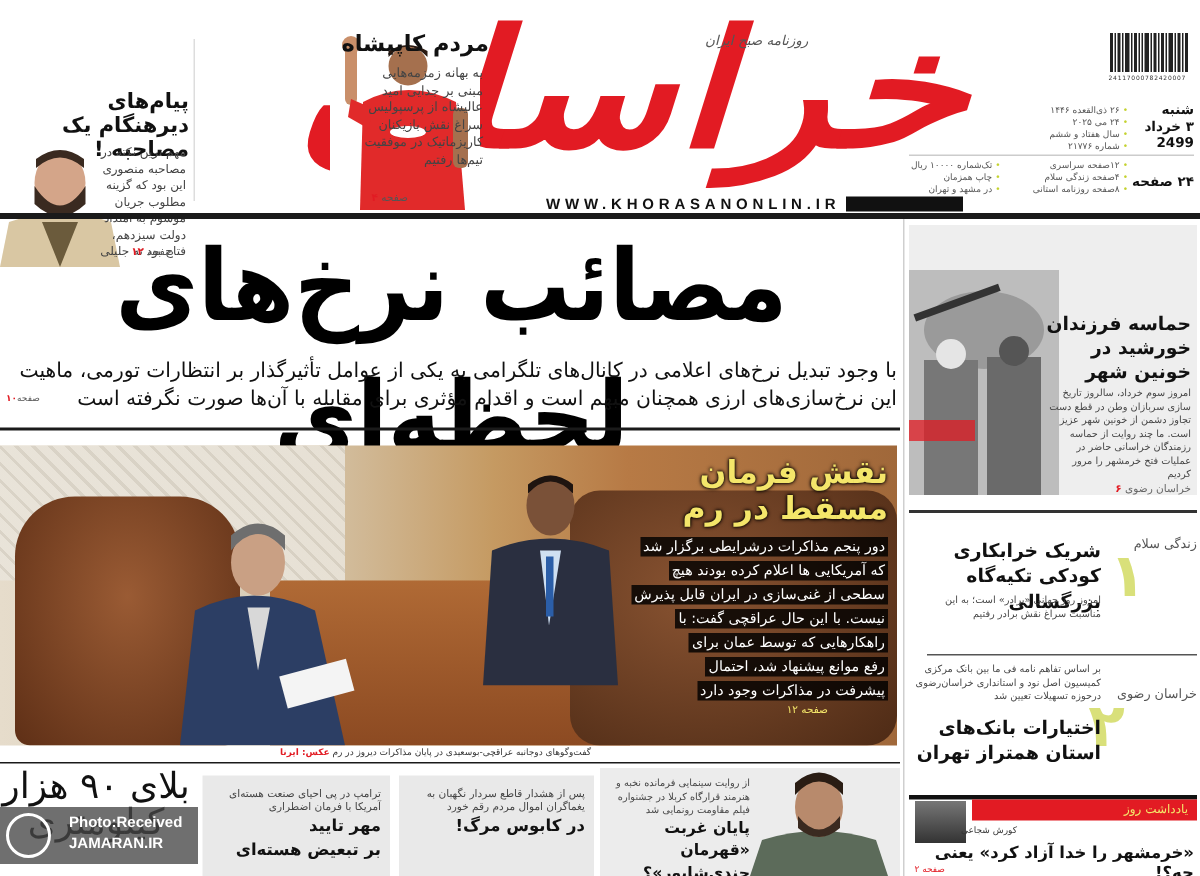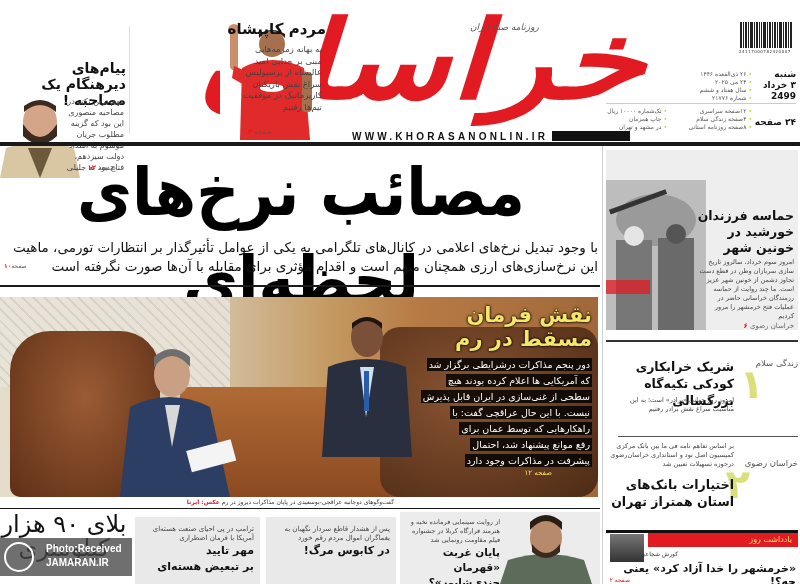--- a/index.html
+++ b/index.html
@@ -14,21 +14,21 @@
     direction: rtl; text-align: center;
     font-family: "DejaVu Serif", serif; font-weight: bold; font-style: italic;
     font-size: 108px; line-height: 108px; color: #e21b23; letter-spacing: -4px;
     transform: scaleX(1.25);
   }
   .logo-sub {
     position: absolute; left: 470px; top: 22px; font-size: 9px; color: #555;
     font-family: "DejaVu Serif", serif; font-style: italic;
   }
   .url-bar { position: absolute; left: 352px; top: 130px; height: 12px; display: flex; align-items: center; direction: ltr; }
-  .url-text { font-family: "Liberation Sans", sans-serif; font-size: 10px; letter-spacing: 3.2px; color: #111; font-weight: bold; }
+  .url-text { font-family: "Liberation Sans", sans-serif; font-size: 10px; letter-spacing: 3.2px; color: #111; font-weight: bold; margin-left: 12px; }
   .url-black { width: 78px; height: 10px; background: #111; margin-left: 4px; }
 
   .barcode { position: absolute; left: 740px; top: 22px; width: 58px; height: 26px; display: flex; direction: ltr; gap: 1px; }
   .barcode i { display: block; background: #222; height: 100%; }
   .barcode-num { position: absolute; left: 739px; top: 49px; font-size: 4px; color: #333; direction: ltr; letter-spacing: 0.5px; }
 
   .date-block { position: absolute; right: 4px; top: 69px; width: 40px; text-align: right; font-weight: bold; font-size: 9px; line-height: 11px; }
   .date-list { position: absolute; right: 48px; top: 70px; width: 80px; font-size: 6px; line-height: 8px; color: #555; }
   .date-list div::before, .info-list div::before, .info-list2 div::before { content: "•"; color: #c4d22e; margin-left: 2px; }
   .pages-count { position: absolute; right: 4px; top: 117px; font-weight: bold; font-size: 9px; }

